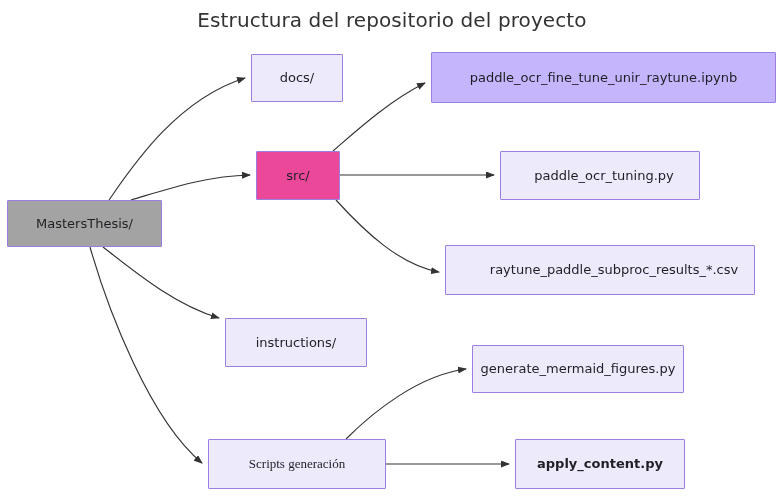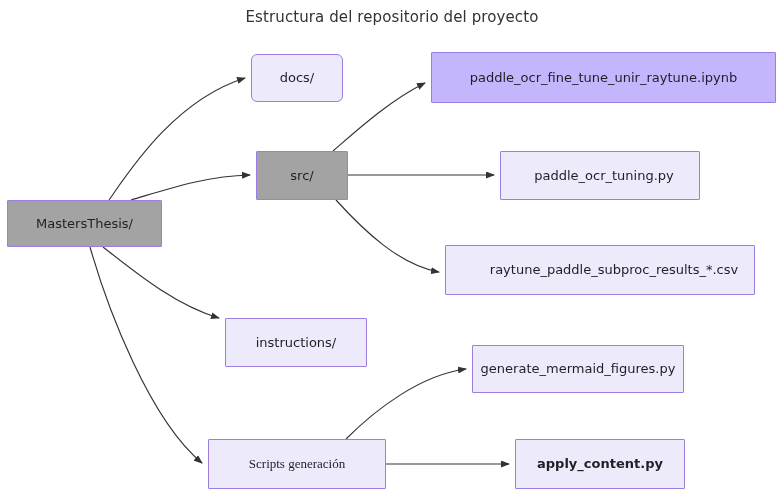--- a/index.html
+++ b/index.html
@@ -22,21 +22,21 @@
     width: 784px;
     height: 503px;
     pointer-events: none;
   }
   .diagram-title {
     position: absolute;
     left: 0;
     top: 8px;
     width: 784px;
     text-align: center;
-    font-size: 15px;
+    font-size: 20px;
     color: #333333;
     font-family: "DejaVu Sans", sans-serif;
     letter-spacing: 0.1px;
   }
   .node {
     position: absolute;
     box-sizing: border-box;
     background: #ECEAFB;
     border: 1.1px solid #9A7FE0;
     border-radius: 1px;
@@ -73,24 +73,24 @@
         <path d="M 336,200 C 365,232 400,265 439,272" fill="none" stroke="#333333" stroke-width="1.15" marker-end="url(#arrowhead)"></path>
         <path d="M 346,439 C 375,410 420,375 466,369" fill="none" stroke="#333333" stroke-width="1.15" marker-end="url(#arrowhead)"></path>
         <path d="M 386,464 L 509,464" fill="none" stroke="#333333" stroke-width="1.15" marker-end="url(#arrowhead)"></path>
       </g>
   </svg>
 
   <div id="nodes-group">
       <div class="node" style="left: 7px; top: 200px; width: 155px; height: 47px; background: #a3a3a3; border-color: rgb(154, 127, 224);">
         <span>MastersThesis/</span>
       </div>
-      <div class="node" style="left: 251px; top: 54px; width: 92px; height: 48px; background: rgb(236, 234, 251); border-color: rgb(154, 127, 224); border-radius: 6px;">
+      <div class="node" style="left: 251px; top: 54px; width: 92px; height: 48px; background: rgb(236, 234, 251); border-color: rgb(154, 127, 224);">
         <span>docs/</span>
       </div>
-      <div class="node" style="left: 256px; top: 151px; width: 92px; height: 49px; background: #a3a3a3; border-color: rgb(154, 127, 224);">
+      <div class="node" style="left: 256px; top: 151px; width: 84px; height: 49px; background: #ec4899; border-color: rgb(154, 127, 224);">
         <span>src/</span>
       </div>
       <div class="node" style="left: 431px; top: 52px; width: 345px; height: 51px; background: #c4b5fd; border-color: rgb(154, 127, 224);">
         <span>paddle_ocr_fine_tune_unir_raytune.ipynb</span>
       </div>
       <div class="node" style="left: 500px; top: 151px; width: 200px; height: 49px; background: rgb(236, 234, 251); border-color: rgb(154, 127, 224); padding-left: 8px;">
         <span>paddle_ocr_tuning.py</span>
       </div>
       <div class="node" style="left: 445px; top: 245px; width: 310px; height: 50px; background: rgb(236, 234, 251); border-color: rgb(154, 127, 224); padding-left: 28px;">
         <span>raytune_paddle_subproc_results_*.csv</span>

